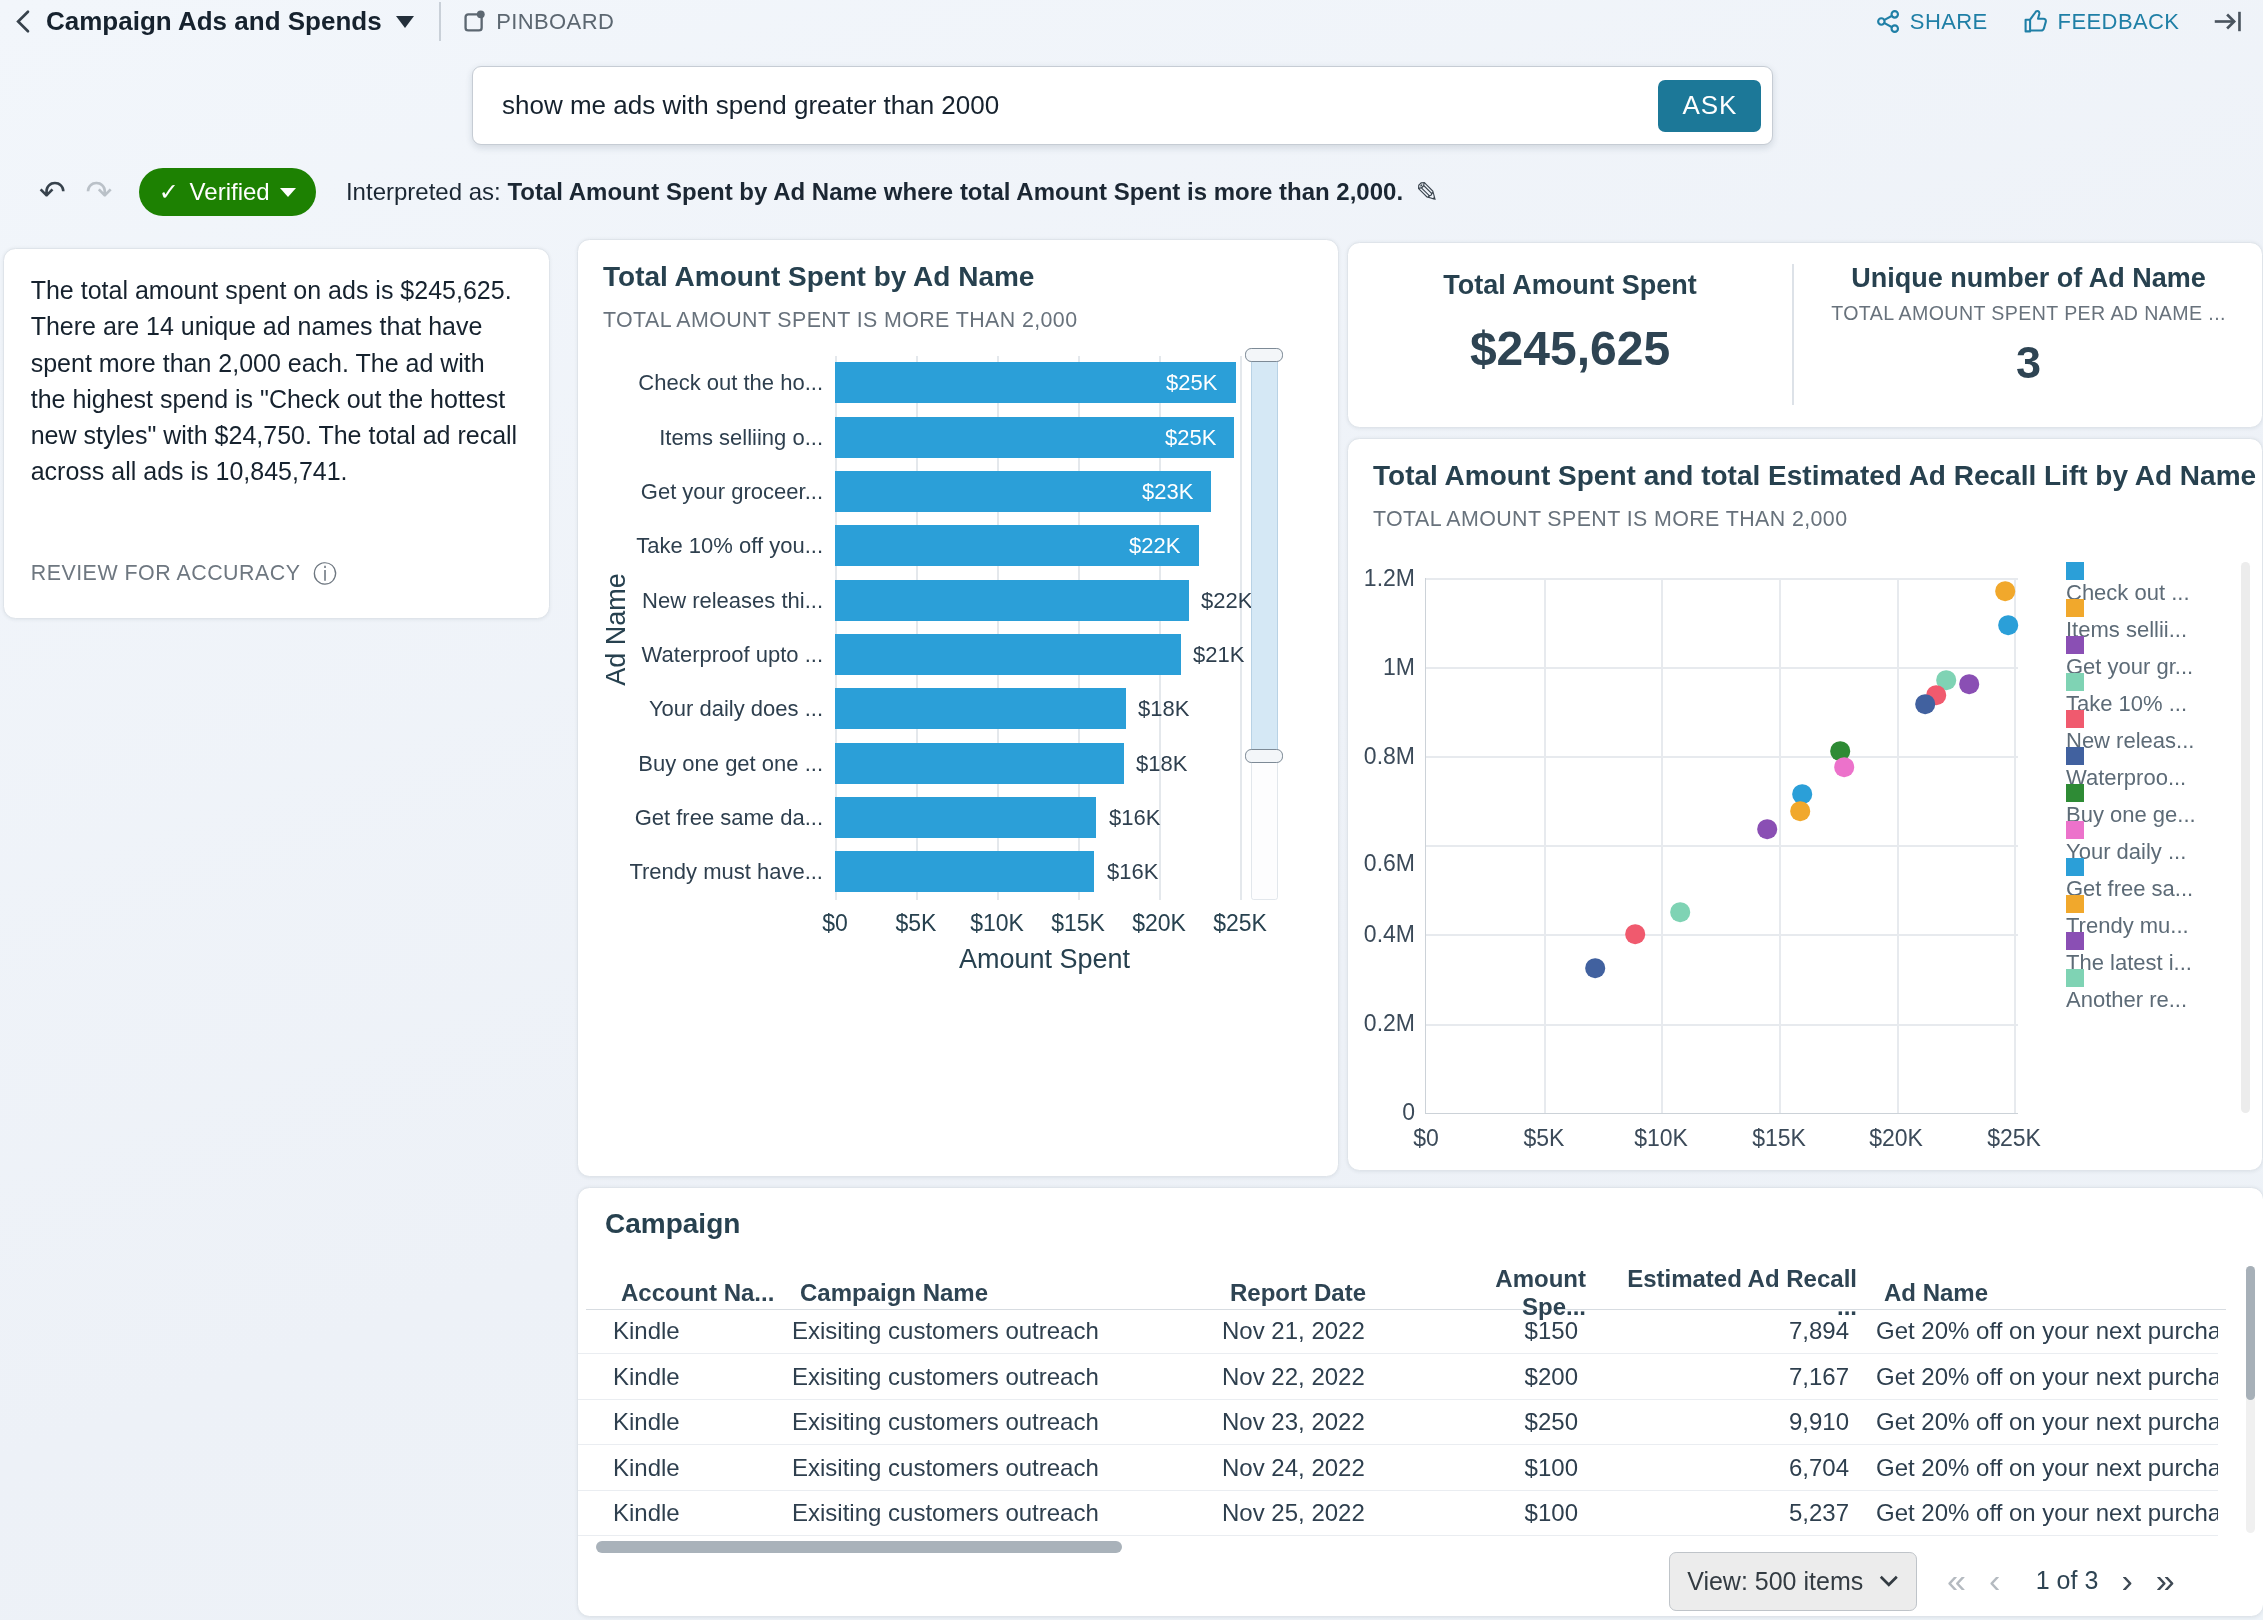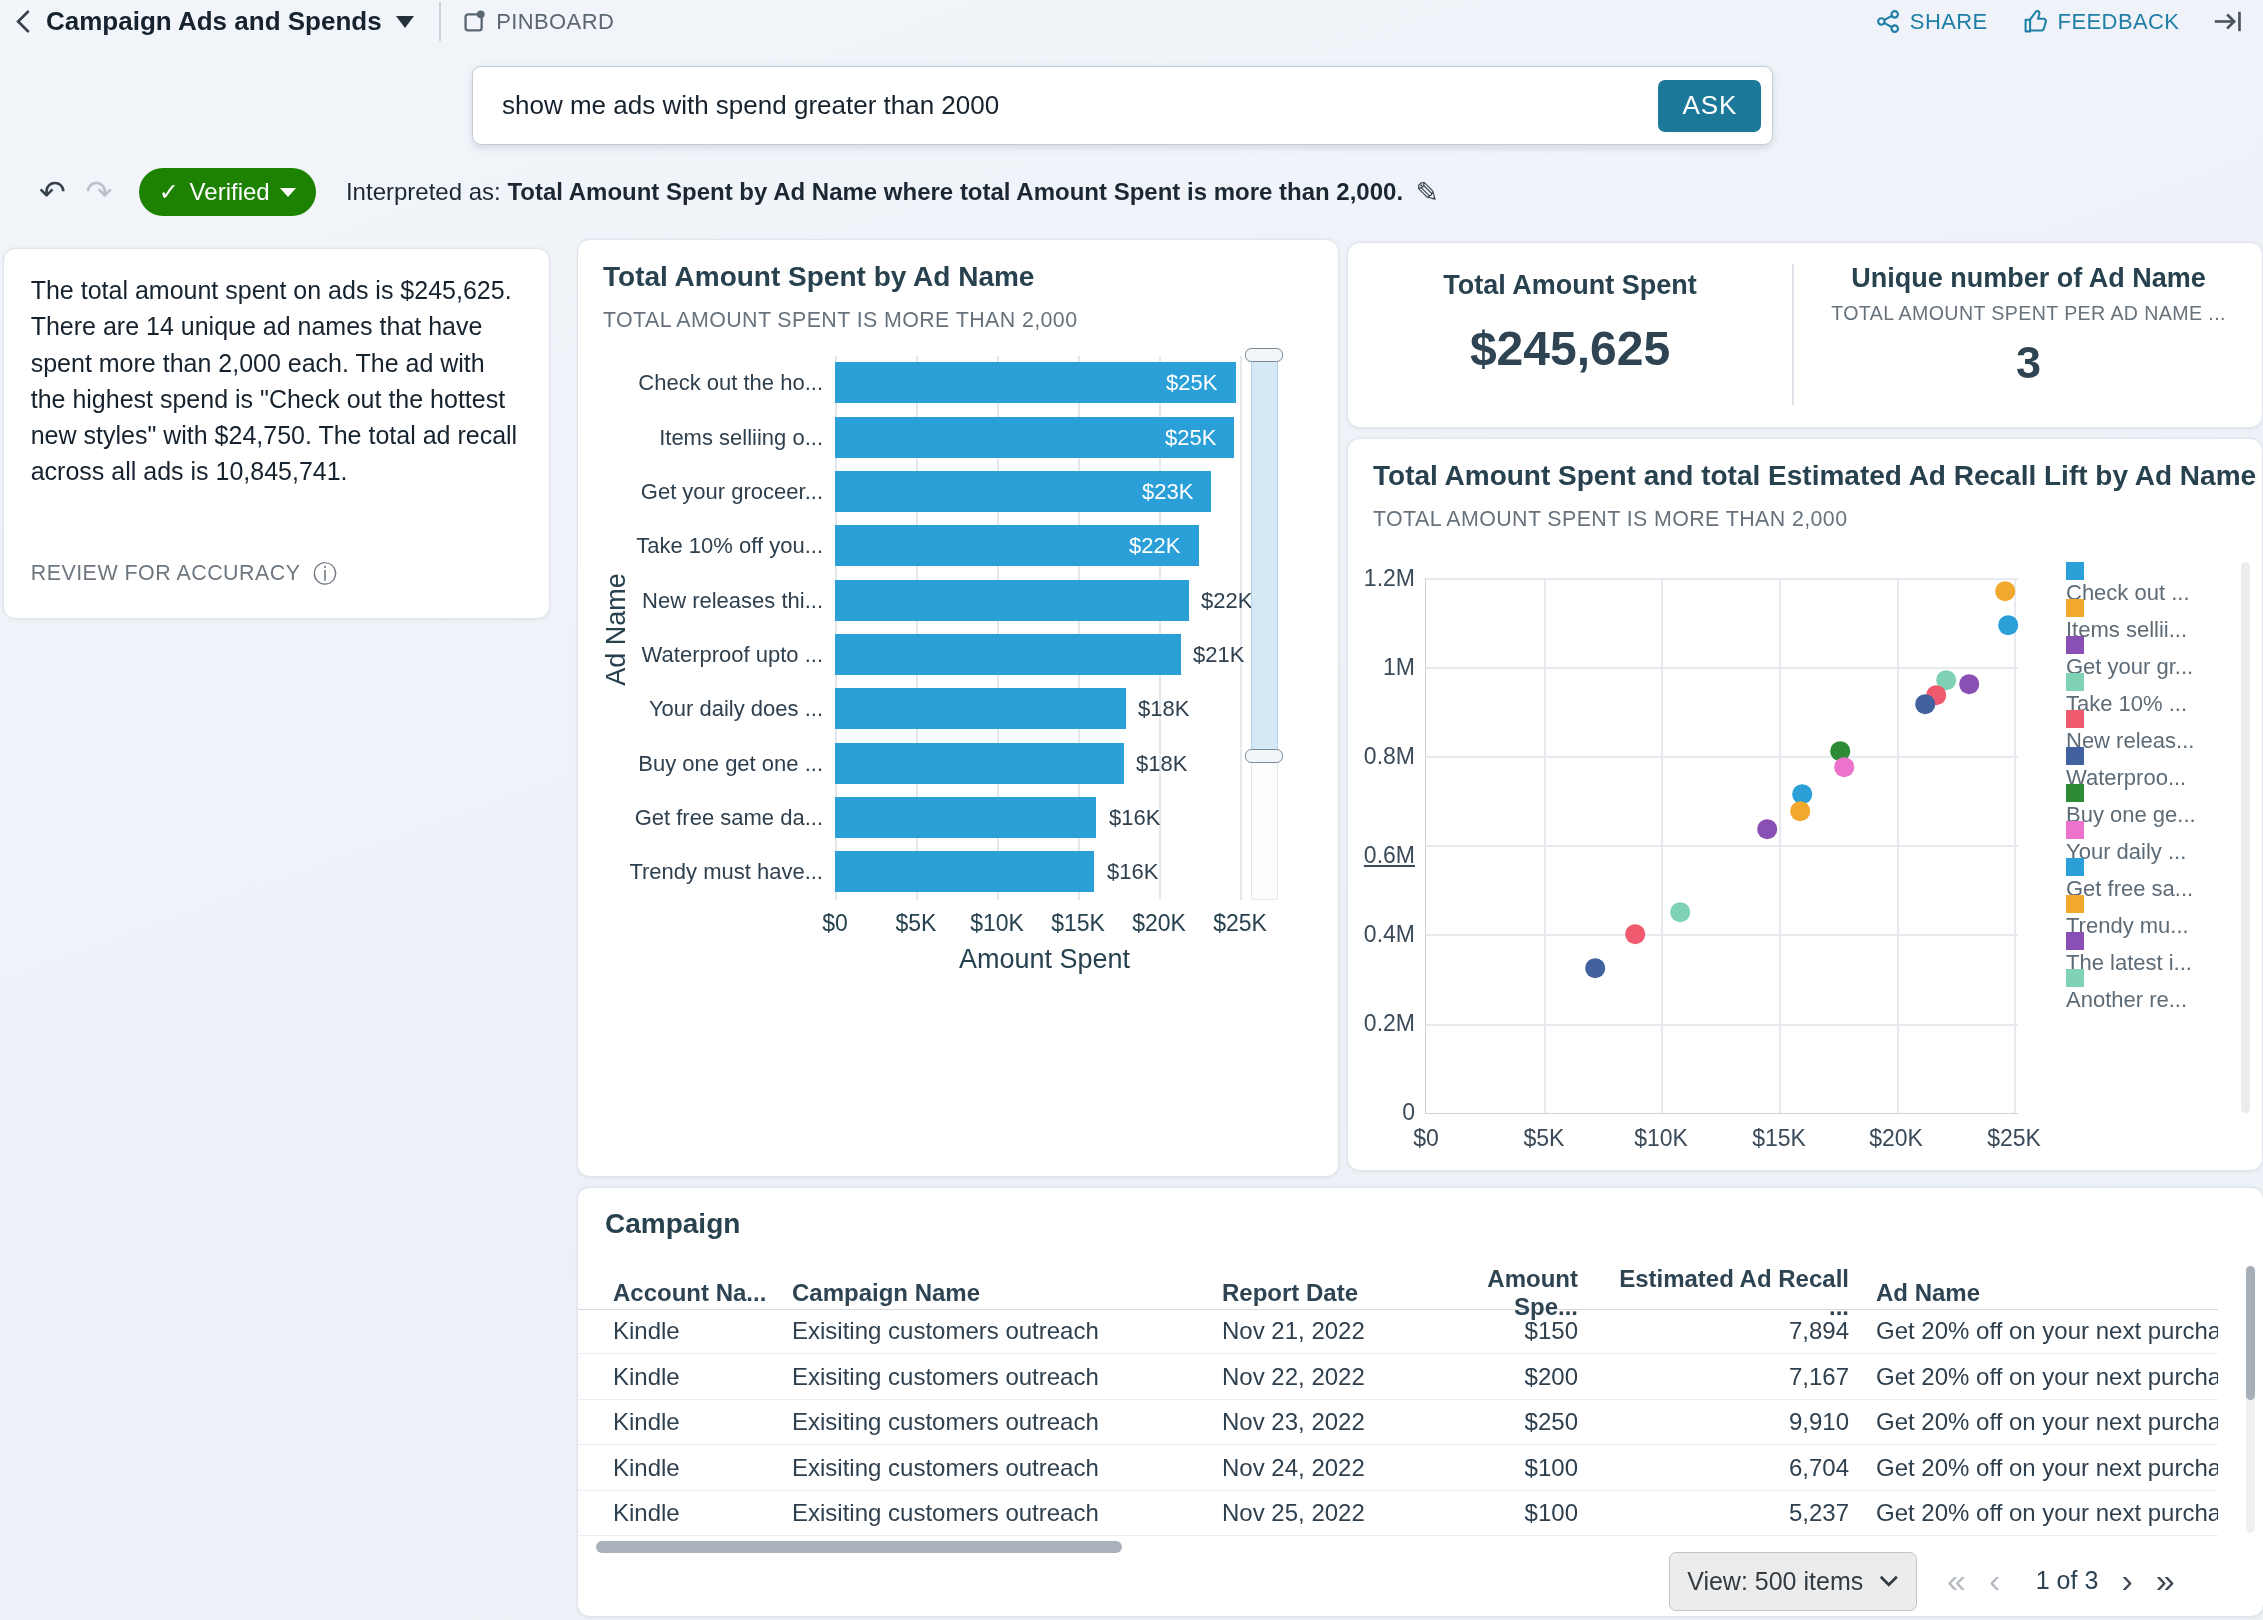--- a/index.html
+++ b/index.html
@@ -80,21 +80,21 @@
   .slegend{position:absolute;left:718px;top:123px;}
   .slg-item{display:flex;align-items:flex-start;height:37px;cursor:pointer;flex-direction:column;}
   .slg-sq{width:18px;height:18px;margin-right:12.5px;flex:0 0 auto;}
   .slg-lb{font-size:22px;color:#5d6b77;white-space:nowrap;}
   .slg-scroll{position:absolute;left:893px;top:123px;width:9px;height:551px;background:#ececec;border-radius:4.5px;}
   
   #tablecard{left:577px;top:1187px;width:1685px;height:428px;}
   .tbl-title{position:absolute;left:27px;top:19.6px;font-size:28px;font-weight:600;color:#27414f;}
   .tgrid{display:grid;grid-template-columns:179px 430px 200px 156px 271px 1fr;align-items:center;
          padding-left:35px;box-sizing:border-box;width:1640px;}
-  .thead{position:absolute;left:0;top:77px;height:45px;font-weight:700;font-size:24px;color:#2e4453;
+  .thead{position:absolute;left:8px;top:77px;height:45px;font-weight:700;font-size:24px;color:#2e4453;
          border-bottom:1.8px solid #d7dce1;}
   .trow{position:absolute;left:0;height:45px;font-size:24px;color:#2e3f4e;border-bottom:1.8px solid #eaedf1;}
   .cell-r{text-align:right;}
   .cell-pad{padding-left:21.4px;box-sizing:border-box;}
   .cell-clip{overflow:hidden;white-space:nowrap;padding-left:27px;box-sizing:border-box;}
   .hscroll{position:absolute;left:18px;top:353px;width:526px;height:11.6px;background:#a9b2ba;border-radius:6.2px;cursor:pointer;}
   .vscroll-track{position:absolute;left:1668px;top:78px;width:9px;height:267px;background:#f0f0f0;border-radius:4.5px;}
   .vscroll-thumb{position:absolute;left:1668px;top:78px;width:9px;height:134px;background:#a7b0b8;border-radius:4.5px;cursor:pointer;}
   .viewbtn{position:absolute;left:1091px;top:364px;width:246px;height:57px;background:#ececec;border:1.8px solid #bfc4c9;
            border-radius:7.1px;display:flex;align-items:center;justify-content:center;gap:16px;
@@ -260,21 +260,21 @@
         <div class="sgrid-v" style="left: 471px;"></div>
         <div class="sxtick" style="left: 430px;">$20K</div>
         <div class="sgrid-v" style="left: 588px;"></div>
         <div class="sxtick" style="left: 548px;">$25K</div>
         <div class="sytick" style="top: 521px;">0</div>
         <div class="sgrid-h" style="top: 446px;"></div>
         <div class="sytick" style="top: 432px;">0.2M</div>
         <div class="sgrid-h" style="top: 356px;"></div>
         <div class="sytick" style="top: 343px;">0.4M</div>
         <div class="sgrid-h" style="top: 267px;"></div>
-        <div class="sytick" style="top: 264px; text-decoration: underline;">0.6M</div>
+        <div class="sytick" style="top: 272px;">0.6M</div>
         <div class="sgrid-h" style="top: 178px;"></div>
         <div class="sytick" style="top: 165px;">0.8M</div>
         <div class="sgrid-h" style="top: 89px;"></div>
         <div class="sytick" style="top: 76px;">1M</div>
         <div class="sgrid-h" style="top: 0px;"></div>
         <div class="sytick" style="top: -13.4px;">1.2M</div>
         <div class="spt" style="left: 579px; top: 13.4px; background: rgb(241, 168, 44);"></div>
         <div class="spt" style="left: 582px; top: 47px; background: rgb(43, 159, 216);"></div>
         <div class="spt" style="left: 520px; top: 102px; background: rgb(127, 211, 180);"></div>
         <div class="spt" style="left: 543px; top: 106px; background: rgb(138, 79, 180);"></div>

